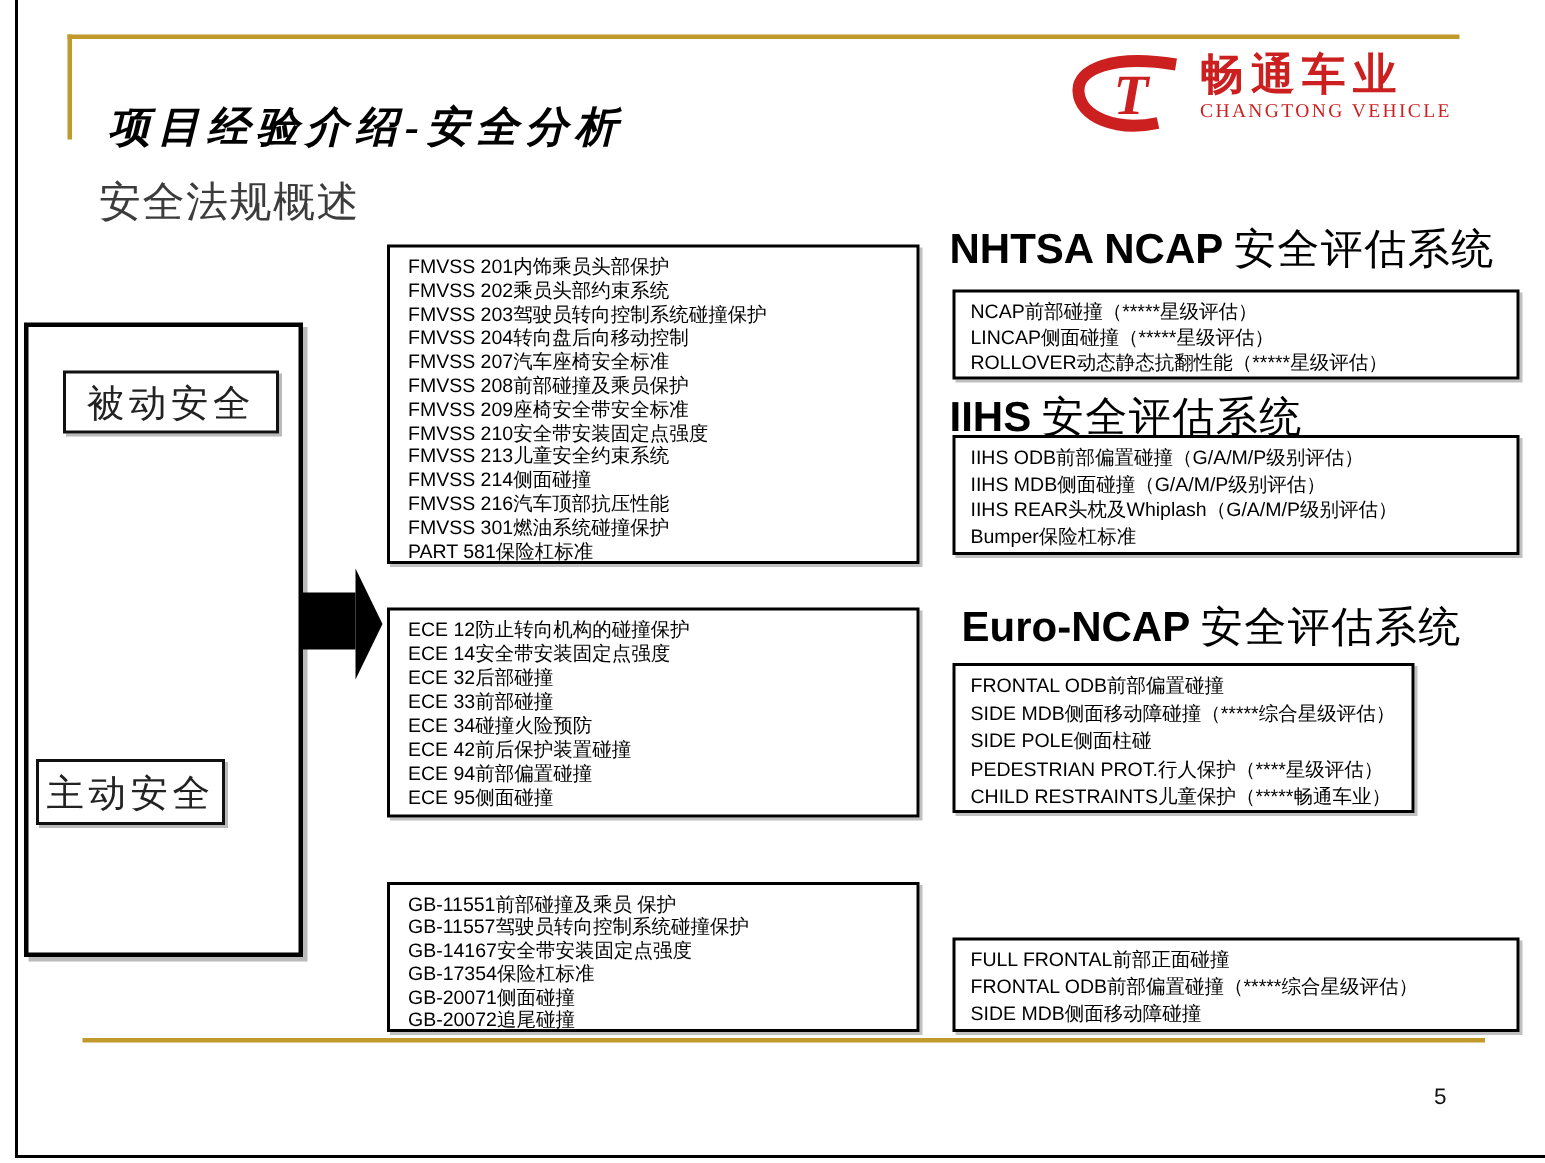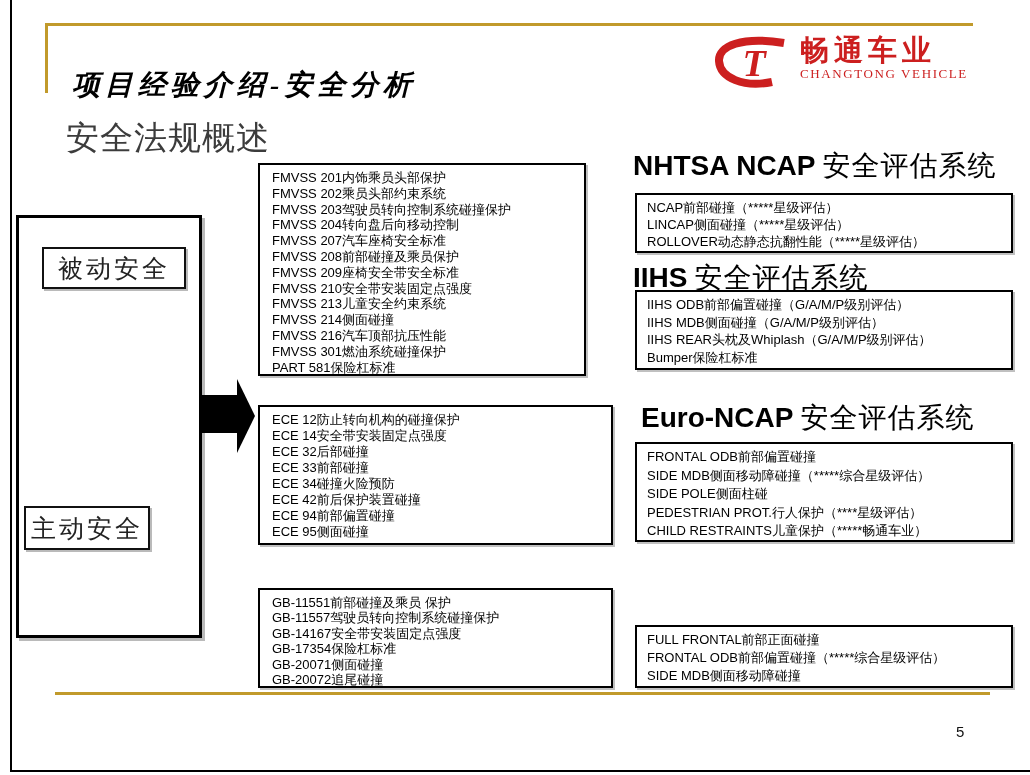--- a/index.html
+++ b/index.html
@@ -15,21 +15,21 @@
   
   .gold-top    { left:45px;  top:23px;  width:928px; height:3px; background:#C19A2B; }
   .gold-corner { left:45px;  top:23px;  width:3px;  height:70px; background:#C19A2B; }
   .gold-bottom { left:55px;  top:692px; width:935px; height:3px; background:#C19A2B; }
   
   .title {
     left:72px; top:66px; font-size:28px; font-weight:bold; font-style:italic;
     letter-spacing:5px; font-family:"Liberation Serif", serif;
   }
   .subtitle {
-    left:66px; top:116px; font-size:33px; letter-spacing:1px;
+    left:66px; top:116px; font-size:28px; letter-spacing:1px;
     font-family:"Liberation Serif", serif; color:#3c3c3c;text-align:center;
   }
   
   .logo { left:712px; top:34px; display:flex; align-items:flex-start; }
   .logo-text { margin-left:8px; }
   .logo-cn { color:#CC1F1F; font-size:29px; font-weight:bold; letter-spacing:5px; line-height:32px; }
   .logo-en { color:#CC1F1F; font-size:13px; font-family:"Liberation Serif", serif; letter-spacing:1.6px; }
   
   .outer-box { left:16px; top:215px; width:186px; height:423px; border:3px solid #000;
                background:#fff; box-shadow:3px 3px 0 rgba(130,130,130,.55); box-sizing:border-box; }
@@ -41,37 +41,37 @@
   .passive-box { left:42px; top:247px; width:144px; height:42px; }
   .active-box  { left:24px; top:506px; width:126px; height:44px; }
   .arrow-shaft { left:201px; top:395px; width:36px; height:38px; background:#000; }
   .arrow-head  { left:237px; top:379px; width:0; height:0;
                  border-top:37px solid transparent; border-bottom:37px solid transparent;
                  border-left:18px solid #000; }
   
   .reg-box { border:2px solid #000; background:#fff; box-sizing:border-box;
              box-shadow:2px 2px 0 rgba(130,130,130,.5); font-size:13px;
              padding:5px 4px 0 12px; white-space:nowrap; overflow:hidden; }
-  .fmvss-box { left:258px; top:163px; width:328px; height:213px; line-height:15.8px; }
+  .fmvss-box { left:258px; top:163px; width:355px; height:213px; line-height:15.8px; }
   .ece-box   { left:258px; top:405px; width:355px; height:140px; line-height:16px; }
   .gb-box    { left:258px; top:588px; width:355px; height:100px; line-height:15.4px; }
   
   .rating-heading { font-size:28px; white-space:nowrap; }
   .hd-en { font-weight:bold; font-family:"Liberation Sans", sans-serif; }
   .hd-cn { font-family:"Liberation Serif", serif; margin-left:7px; letter-spacing:1px; }
   .hd-nhtsa { left:633px; top:147px; }
   .hd-iihs  { left:633px; top:259px; }
   .hd-euro  { left:641px; top:399px; }
   .hd-cncap { left:635px; top:624px;text-align:right; }
   .rate-box { border:2px solid #000; background:#fff; box-sizing:border-box;
               box-shadow:2px 2px 0 rgba(130,130,130,.5); font-size:13px;
               padding:4px 4px 0 10px; white-space:nowrap; overflow:hidden; }
   .nhtsa-box { left:635px; top:193px; width:378px; height:60px;  line-height:17px; }
   .iihs-box  { left:635px; top:290px; width:378px; height:80px;  line-height:17.6px; }
-  .euro-box  { left:635px; top:442px; width:378px; height:100px; line-height:18.5px; }
+  .euro-box  { left:635px; top:442px; width:308px; height:100px; line-height:18.5px; }
   .cncap-box { left:635px; top:625px; width:378px; height:63px;  line-height:18px; }
   .page-num { left:956px; top:723px; font-size:15px; color:#111; }
 </style>
 </head>
 <body>
 
 <div class="abs frame-left"></div>
 <div class="abs frame-bottom"></div>
 <div class="abs gold-top"></div>
 <div class="abs gold-corner"></div>

